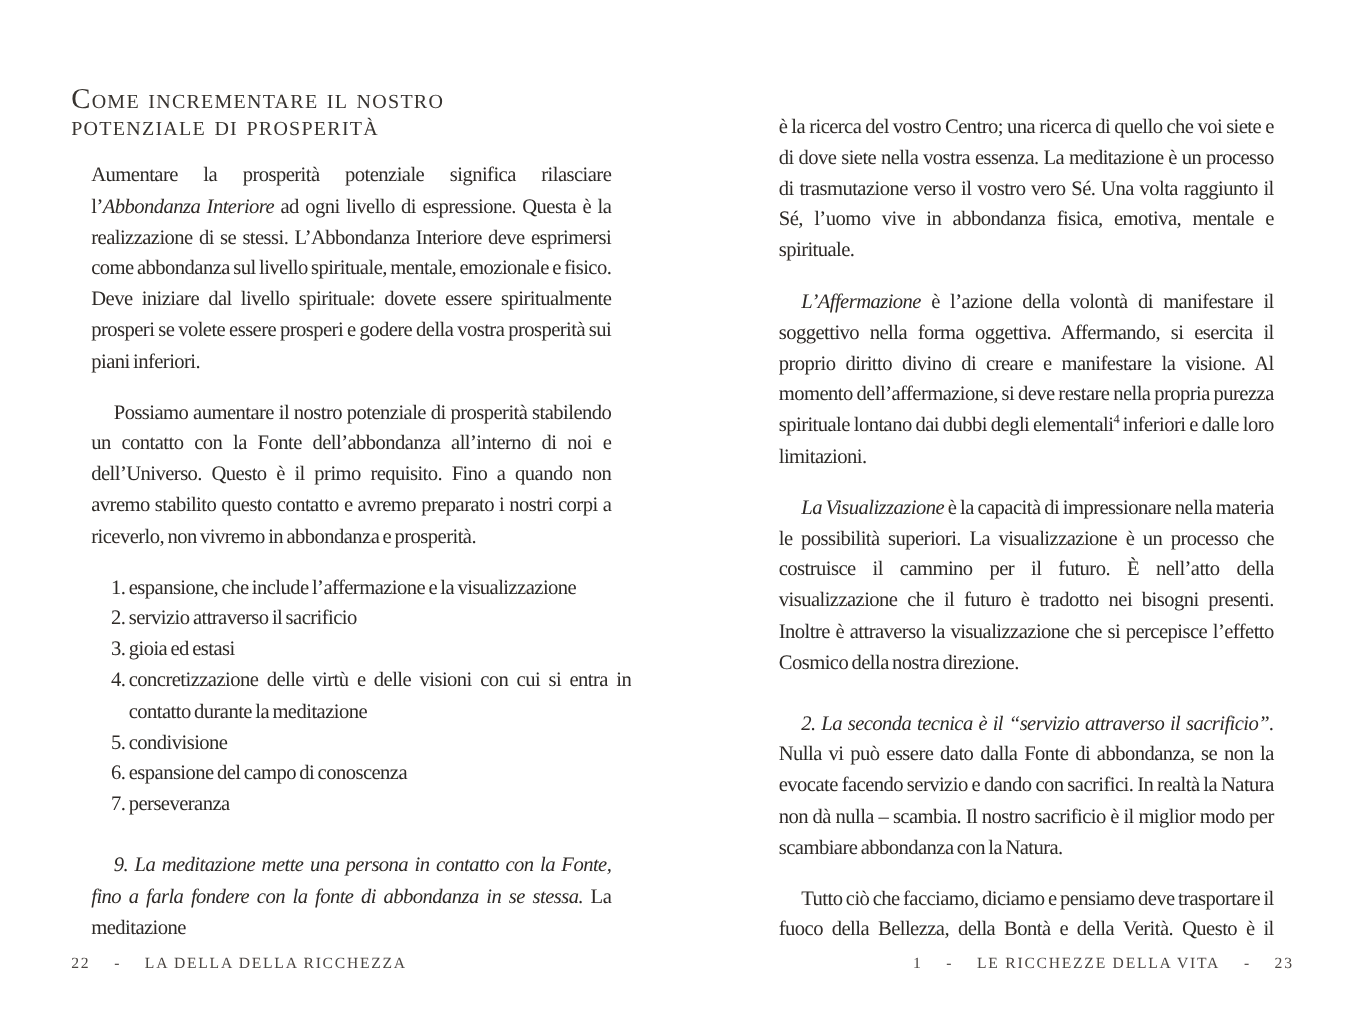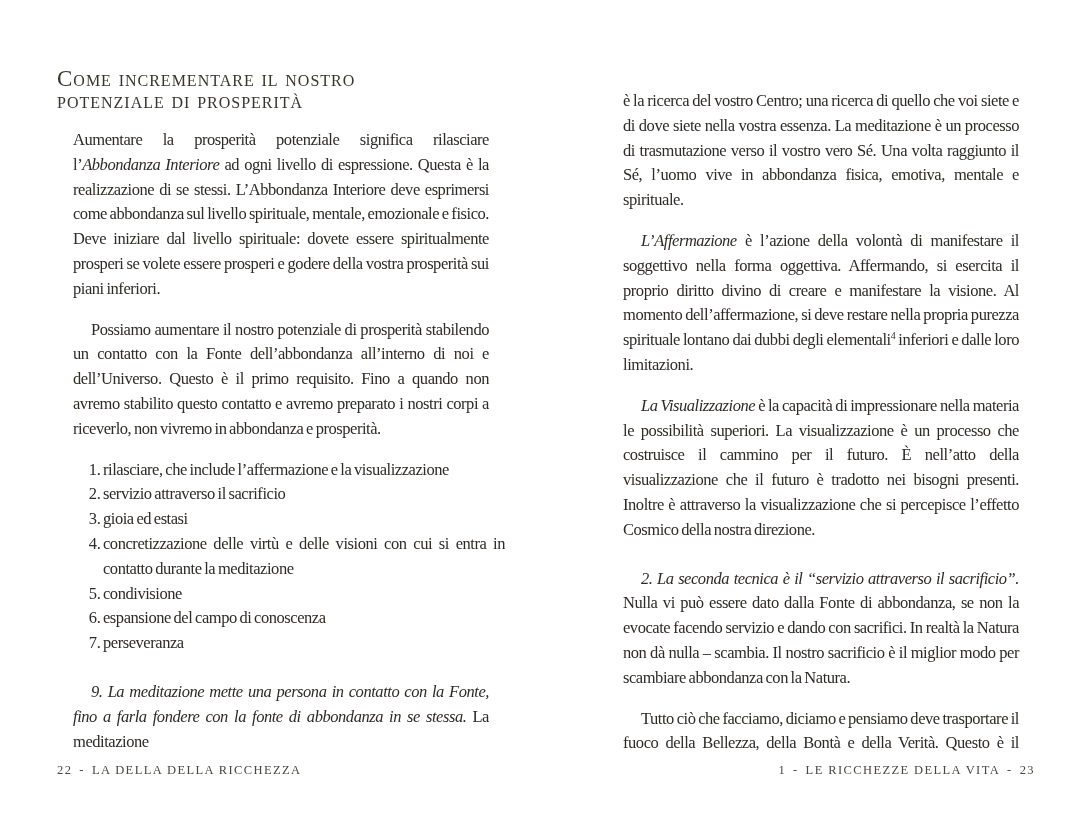--- a/index.html
+++ b/index.html
@@ -53,21 +53,21 @@
     margin: 0;
     padding: 0 0 0 46px;
     list-style: decimal;
   }
   .bodytext li { margin: 0; }
 
   .footer {
     position: absolute;
     top: 763px;
     display: flex;
-    gap: 7px;
+    gap: 19px;
     font-size: 12.5px;
     letter-spacing: 1.4px;
     color: #4a4541;
     white-space: nowrap;
   }
   #footer-left  { left: 57px; }
   #footer-right { right: 45px; }
 </style>
 </head>
 <body>
@@ -76,21 +76,21 @@
 
   <div class="column" id="left-col">
     <h1 class="title">
       <span class="title-line">Come incrementare il nostro</span>
       <span class="title-line">potenziale di prosperità</span>
     </h1>
     <div class="bodytext" id="left-text">
         <p><span>Aumentare la prosperità potenziale significa rilasciare l’</span><span class="it">Abbondanza Interiore</span><span> ad ogni livello di espressione. Questa è la realizzazione di se stessi. L’Abbondanza Interiore deve esprimersi come abbondanza sul livello spirituale, mentale, emozionale e fisico. Deve iniziare dal livello spirituale: dovete essere spiritualmente prosperi se volete essere prosperi e godere della vostra prosperità sui piani inferiori.</span></p>
         <p class="indent"><span>Possiamo aumentare il nostro potenziale di prosperità stabilendo un contatto con la Fonte dell’abbondanza all’interno di noi e dell’Universo. Questo è il primo requisito. Fino a quando non avremo stabilito questo contatto e avremo preparato i nostri corpi a riceverlo, non vivremo in abbondanza e prosperità.</span></p>
         <ol>
-          <li>rilasciare, che include l’affermazione e la visualizzazione</li>
+          <li>espansione, che include l’affermazione e la visualizzazione</li>
           <li>servizio attraverso il sacrificio</li>
           <li>gioia ed estasi</li>
           <li>concretizzazione delle virtù e delle visioni con cui si entra in contatto durante la meditazione</li>
           <li>condivisione</li>
           <li>espansione del campo di conoscenza</li>
           <li>perseveranza</li>
         </ol>
         <p class="indent gap"><span class="it">9. La meditazione mette una persona in contatto con la Fonte, fino a farla fondere con la fonte di abbondanza in se stessa.</span><span> La meditazione</span></p>
       </div>
   </div>

